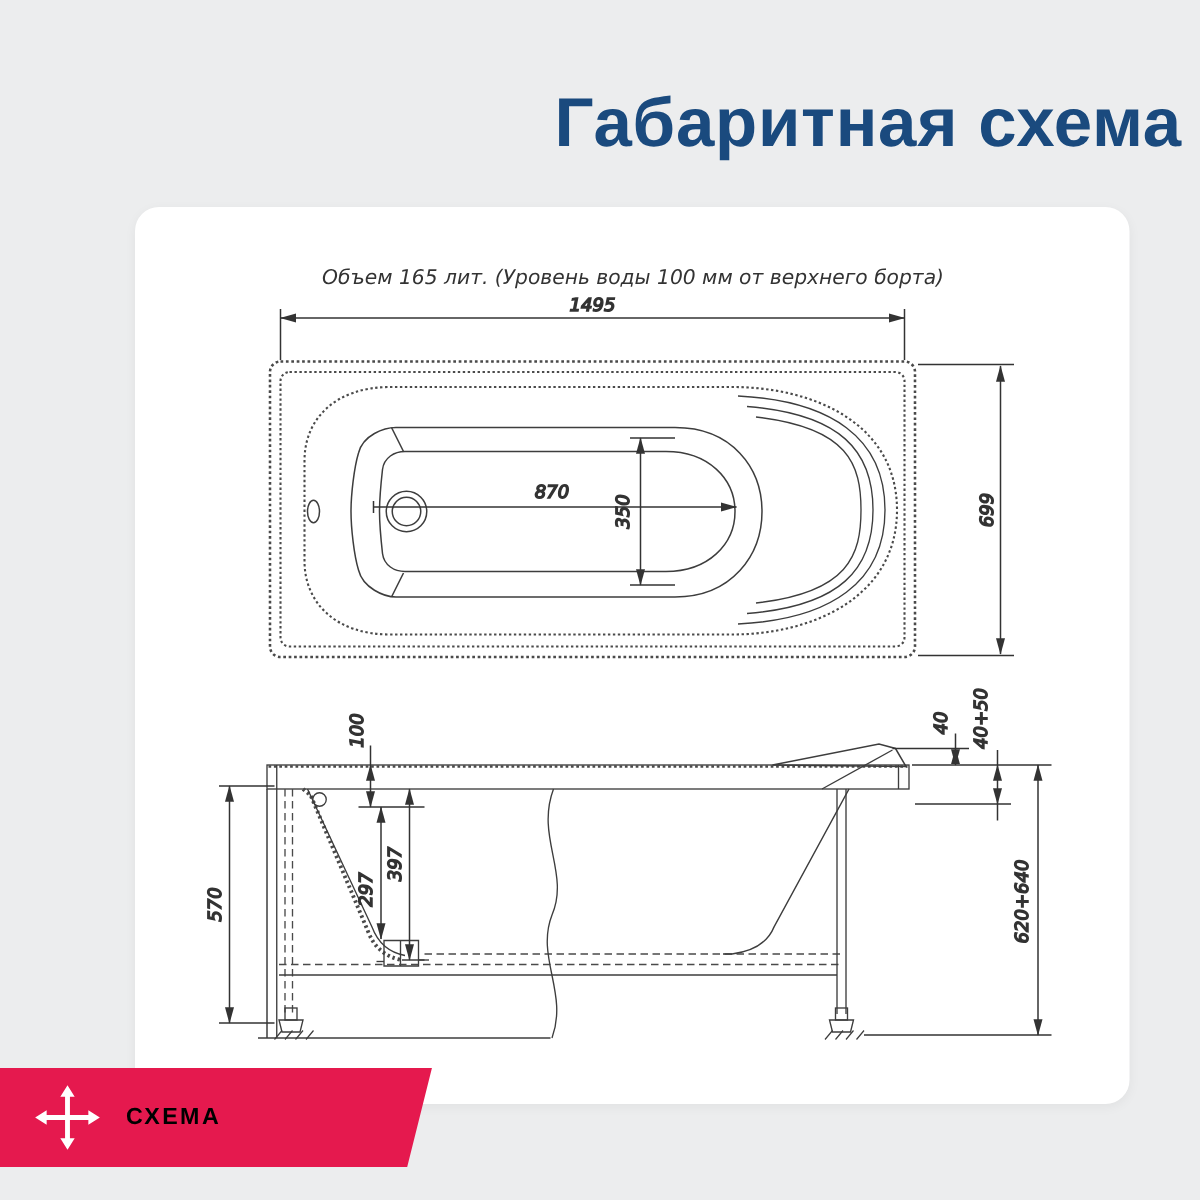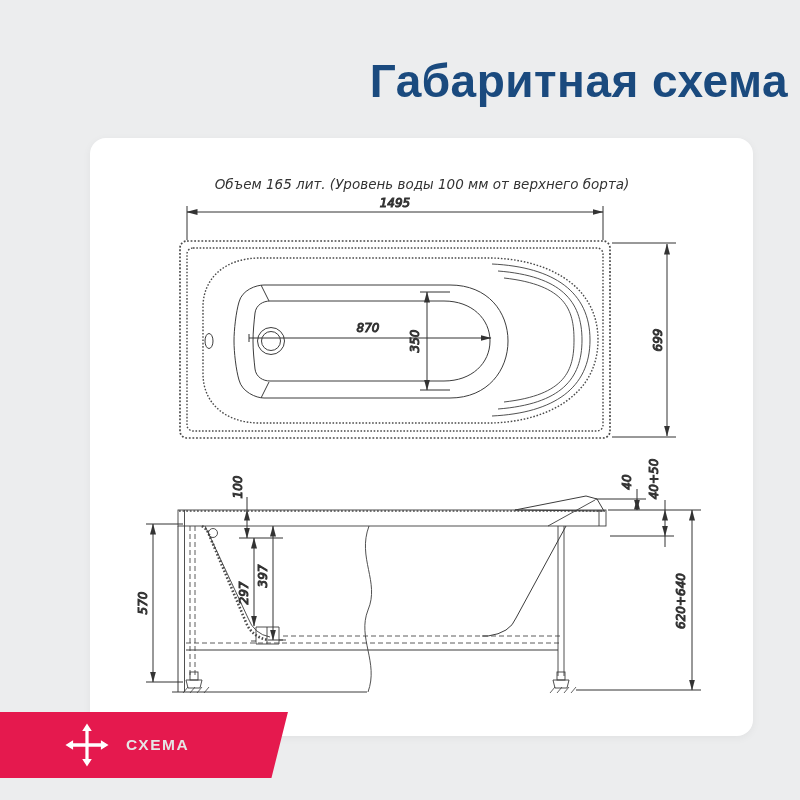--- a/index.html
+++ b/index.html
@@ -18,22 +18,22 @@
   .stip {stroke:#4a4a4a;stroke-width:1.7;fill:none;stroke-dasharray:1.8 1.8;}
   .stip2{stroke:#4a4a4a;stroke-width:1.4;fill:none;stroke-dasharray:1.6 1.7;}
   .dash {stroke:#4a4a4a;stroke-width:.9;fill:none;stroke-dasharray:5 3;}
   .slope{stroke:#4a4a4a;stroke-width:2.6;fill:none;stroke-dasharray:1.6 2;}
   .dim  {stroke:#333;stroke-width:1;fill:none;}
   .dtxt {font:italic 12px "DejaVu Sans",sans-serif;fill:#2e2e2e;text-anchor:middle;}
   .note {font:italic 13.5px "DejaVu Sans",sans-serif;fill:#333;text-anchor:middle;}
 
   .badge{position:absolute;left:0;top:712px;width:290px;height:66px;background:#e5194e;
          clip-path:polygon(0 0,99.3% 0,93.6% 100%,0 100%);
-         display:flex;align-items:center;gap:16px;padding-left:64px;box-sizing:border-box;
-         color:#e5e5e5;z-index:5;}
+         display:flex;align-items:center;gap:16px;padding-left:22px;box-sizing:border-box;
+         color:#000000;z-index:5;}
   .badge-text{display:flex;flex-direction:column;font-weight:bold;font-size:15.5px;
               letter-spacing:1.6px;line-height:1.4;}
   .move-icon{flex:0 0 auto;}
 </style>
 </head>
 <body>
 
 <div class="stage">
 
   <h1 class="title">Габаритная схема</h1>

